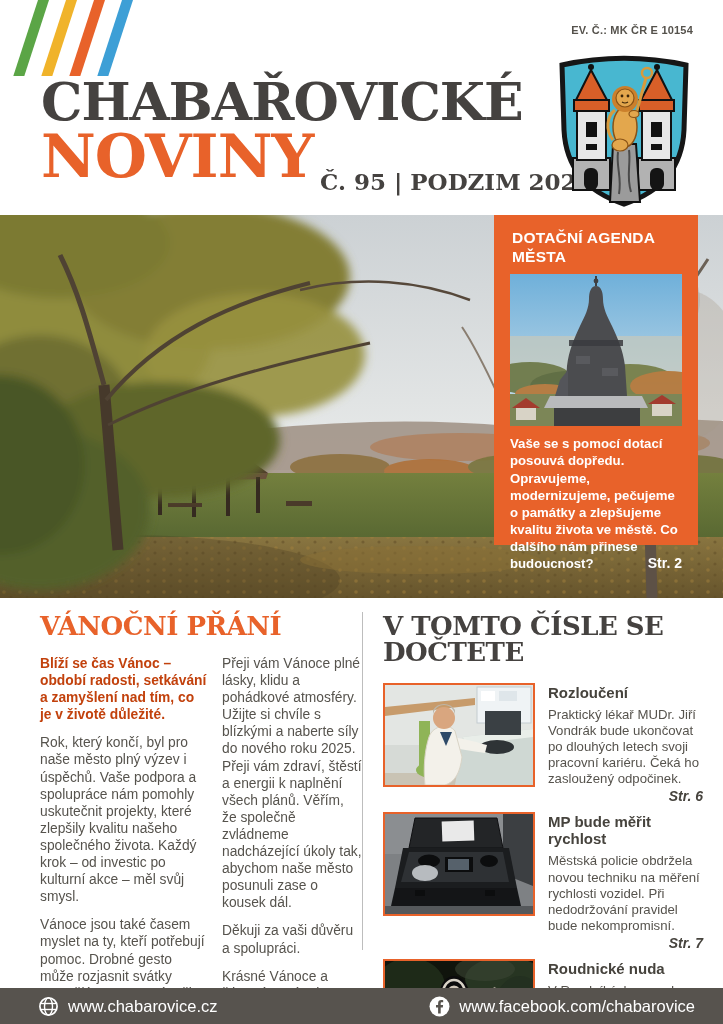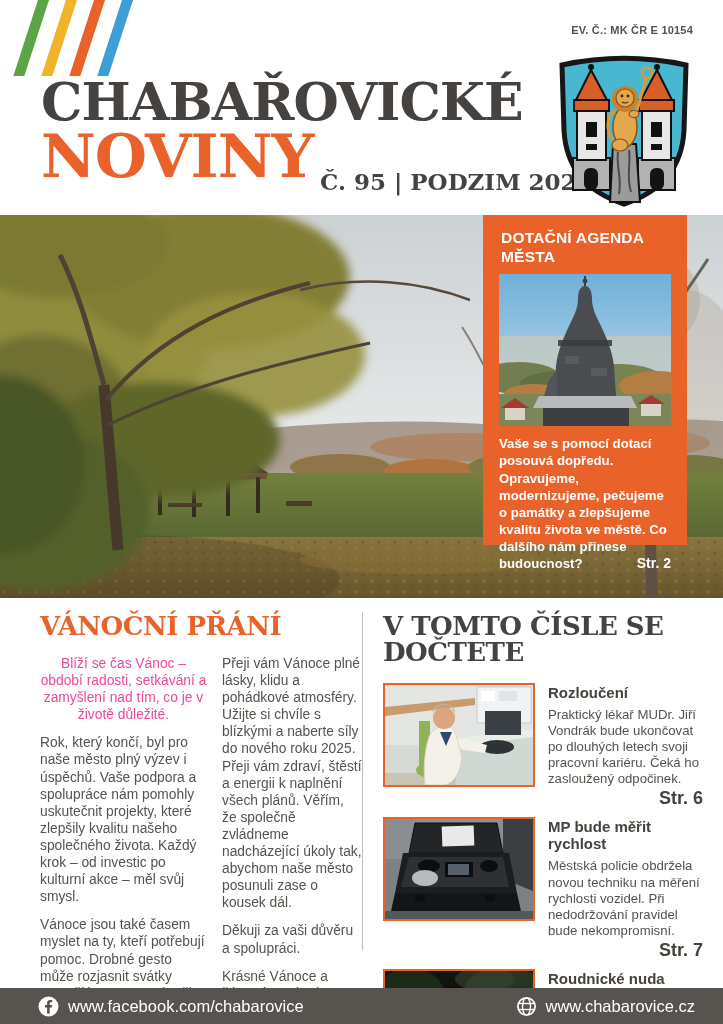--- a/index.html
+++ b/index.html
@@ -12,45 +12,45 @@
   .title1{position:absolute;left:41px;top:76px;font-family:"DejaVu Serif",serif;font-weight:bold;
           font-size:52px;line-height:1;color:#454240;letter-spacing:-1px;}
   .title2{position:absolute;left:41px;top:126px;font-family:"DejaVu Serif",serif;font-weight:bold;
           font-size:60px;line-height:1;letter-spacing:-1px;}
   .issue{position:absolute;left:320px;top:168px;font-family:"DejaVu Serif",serif;font-weight:bold;
          font-size:23px;color:#454240;}
   .coa{position:absolute;left:556px;top:52px;}
   
   .hero{position:absolute;left:0;top:215px;width:723px;height:383px;}
   .hero svg.photo{position:absolute;left:0;top:0;}
-  .promo{position:absolute;left:483px;top:0;width:204px;height:330px;background:#e8622a;
+  .promo{position:absolute;left:494px;top:0;width:204px;height:330px;background:#e8622a;
          box-sizing:border-box;padding:12px 16px 10px 16px;color:#fff;}
   .promo-title{font-size:15.5px;font-weight:bold;line-height:1.2;letter-spacing:.2px;margin:2px 0 8px 2px;}
   .promo-photo{display:block;margin:0 auto;}
   .promo-text{font-size:13.2px;font-weight:bold;line-height:1.3;margin-top:9px;}
   .promo-ref{font-size:14px;font-weight:bold;text-align:right;margin-top:-17px;}
   
   .content{position:absolute;left:0;top:598px;width:723px;height:390px;background:#fff;}
   .sec-heading{font-family:"DejaVu Serif",serif;font-weight:bold;font-size:26px;letter-spacing:-.5px;line-height:1;}
   .article{position:absolute;left:40px;top:15px;width:322px;}
   .article .sec-heading{color:#e8622a;margin:0 0 16px 0;}
   .cols{display:flex;gap:15px;}
   .col1{width:167px;}
   .col2{width:140px;}
   .article p{margin:0 0 11px 0;font-size:13.8px;line-height:1.24;color:#56534d;}
-  .article p.lead{font-weight:normal;color:#ec4899;text-align:center;}
+  .article p.lead{font-weight:bold;color:#c2410c;}
   .vdivider{position:absolute;left:362px;top:14px;width:1px;height:338px;background:#bdbdbd;}
   .toc{position:absolute;left:383px;top:15px;width:320px;}
   .toc .sec-heading{color:#454240;margin:0 0 18px 0;}
   .toc-item{display:flex;gap:13px;margin-bottom:8px;}
   .thumb{flex:0 0 auto;width:148px;height:100px;border:2px solid #e8622a;overflow:hidden;background:#000;}
   .toc-text{flex:1;min-width:0;}
   .toc-title{font-size:15px;font-weight:bold;color:#46433d;margin:1px 0 6px 0;}
   .toc-body{font-size:13.2px;line-height:1.22;color:#56534d;}
-  .toc-ref{font-size:18px;font-weight:bold;color:#46433d;text-align:right;margin-top:1px;}
+  .toc-ref{font-size:14px;font-weight:bold;color:#46433d;text-align:right;margin-top:1px;font-style:italic;}
   
   .footer{position:absolute;left:0;bottom:0;width:723px;height:36px;background:#57534e;
           display:flex;align-items:center;justify-content:space-between;box-sizing:border-box;padding:0 28px 0 38px;}
   .footer-link{display:flex;align-items:center;gap:9px;color:#fff;font-size:16.5px;}
 </style>
 </head>
 <body>
 
 <div class="page">
 
@@ -359,29 +359,29 @@
           <div class="toc-body">V Roudníkách se nuda nikdy nekoná. Nahlédneme na Halloweenskou cestu odvahy a Svatováclavskou zábavu.</div>
 
         </div>
       </div>
     </div>
   </div>
 
   <div class="footer">
     <div class="footer-link">
       <svg width="21" height="21" viewBox="0 0 21 21">
-        <circle cx="10.5" cy="10.5" r="10" fill="#fff"></circle>
-        <path d="M11.7,17.5 L11.7,11.4 L13.8,11.4 L14.1,9 L11.7,9 L11.7,7.5 C11.7,6.8 12,6.3 12.9,6.3 L14.2,6.3 L14.2,4.2 C13.9,4.15 13.1,4.1 12.3,4.1 C10.4,4.1 9.1,5.2 9.1,7.2 L9.1,9 L7,9 L7,11.4 L9.1,11.4 L9.1,17.5 Z" fill="#57534e"></path>
-      </svg>
-      <span>www.facebook.com/chabarovice</span>
-    </div>
-    <div class="footer-link">
-      <svg width="21" height="21" viewBox="0 0 21 21">
         <circle cx="10.5" cy="10.5" r="8.6" fill="none" stroke="#fff" stroke-width="1.7"></circle>
         <ellipse cx="10.5" cy="10.5" rx="4" ry="8.6" fill="none" stroke="#fff" stroke-width="1.4"></ellipse>
         <line x1="2.2" y1="7.5" x2="18.8" y2="7.5" stroke="#fff" stroke-width="1.4"></line>
         <line x1="2.2" y1="13.5" x2="18.8" y2="13.5" stroke="#fff" stroke-width="1.4"></line>
       </svg>
       <span>www.chabarovice.cz</span>
     </div>
+    <div class="footer-link">
+      <svg width="21" height="21" viewBox="0 0 21 21">
+        <circle cx="10.5" cy="10.5" r="10" fill="#fff"></circle>
+        <path d="M11.7,17.5 L11.7,11.4 L13.8,11.4 L14.1,9 L11.7,9 L11.7,7.5 C11.7,6.8 12,6.3 12.9,6.3 L14.2,6.3 L14.2,4.2 C13.9,4.15 13.1,4.1 12.3,4.1 C10.4,4.1 9.1,5.2 9.1,7.2 L9.1,9 L7,9 L7,11.4 L9.1,11.4 L9.1,17.5 Z" fill="#57534e"></path>
+      </svg>
+      <span>www.facebook.com/chabarovice</span>
+    </div>
   </div>
 
 </div>
 
 </body></html>

